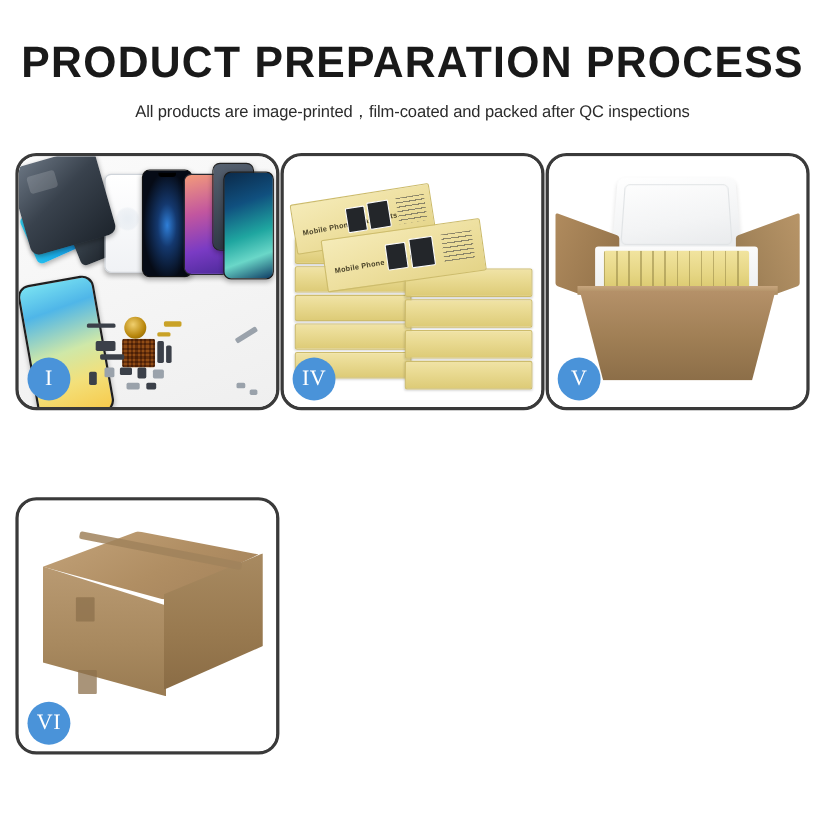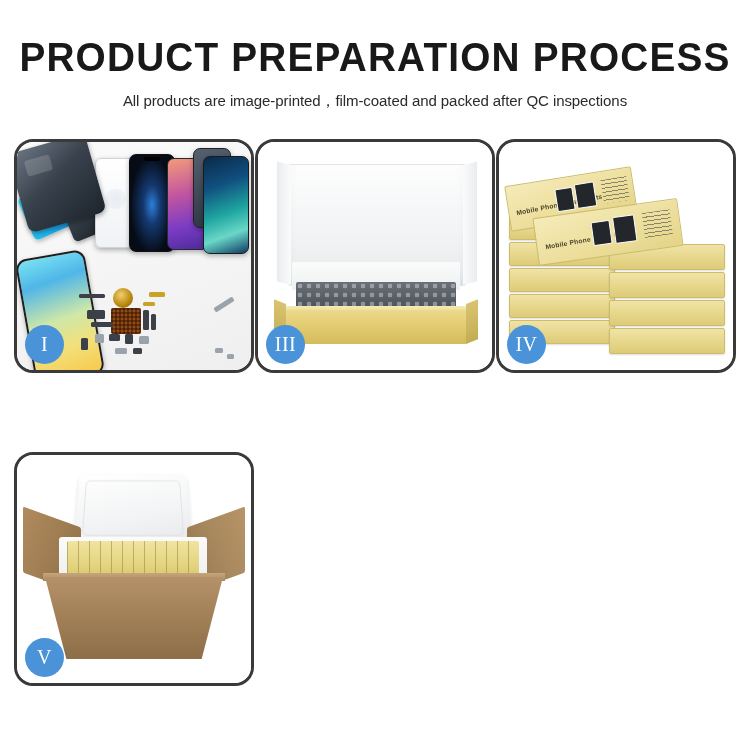--- a/index.html
+++ b/index.html
@@ -440,30 +440,20 @@
       <div class="chip silver" style="left:98px; top:206px; width:12px; height:6px;"></div>
       <div class="chip" style="left:116px; top:206px; width:9px; height:6px;"></div>
       <div class="chip silver" style="left:198px; top:206px; width:8px; height:5px;"></div>
       <div class="chip silver" style="left:210px; top:212px; width:7px; height:5px;"></div>
       <div class="chip silver" style="left:196px; top:160px; width:22px; height:5px; transform:rotate(-32deg);"></div>
     </div>
     <div class="badge">I</div>
   </div>
 
 
-  <div class="panel">
-    <div class="panel-inner p3">
-      <div class="box3-lid"></div>
-      <div class="box3-foam"></div>
-      <div class="box3-content"></div>
-      <div class="box3-rim"></div>
-      <div class="box3-front"></div>
-    </div>
-    <div class="badge">III</div>
-  </div>
 
   <div class="panel">
     <div class="panel-inner p4">
       <div class="stack">
 
         <div class="sbox" style="left:4px;  top:56px;  width:104px; height:22px;"></div>
         <div class="sbox" style="left:4px;  top:82px;  width:104px; height:22px;"></div>
         <div class="sbox" style="left:4px;  top:108px; width:104px; height:22px;"></div>
         <div class="sbox" style="left:4px;  top:134px; width:104px; height:22px;"></div>
         <div class="sbox" style="left:4px;  top:160px; width:104px; height:22px;"></div>
@@ -498,14 +488,25 @@
       <div class="v-flapL"></div>
       <div class="v-flapR"></div>
       <div class="v-foambody"></div>
       <div class="v-yellow"></div>
       <div class="v-cartonrim"></div>
       <div class="v-carton"></div>
     </div>
     <div class="badge">V</div>
   </div>
 
+  <div class="panel">
+    <div class="panel-inner p6">
+      <div class="c-top"></div>
+      <div class="c-left"></div>
+      <div class="c-right"></div>
+      <div class="c-seam"></div>
+      <div class="c-tape" style="left:52px; top:88px;"></div>
+      <div class="c-tape" style="left:54px; top:154px;"></div>
+    </div>
+    <div class="badge">VI</div>
+  </div>
 
 </div>
 
 </body></html>

